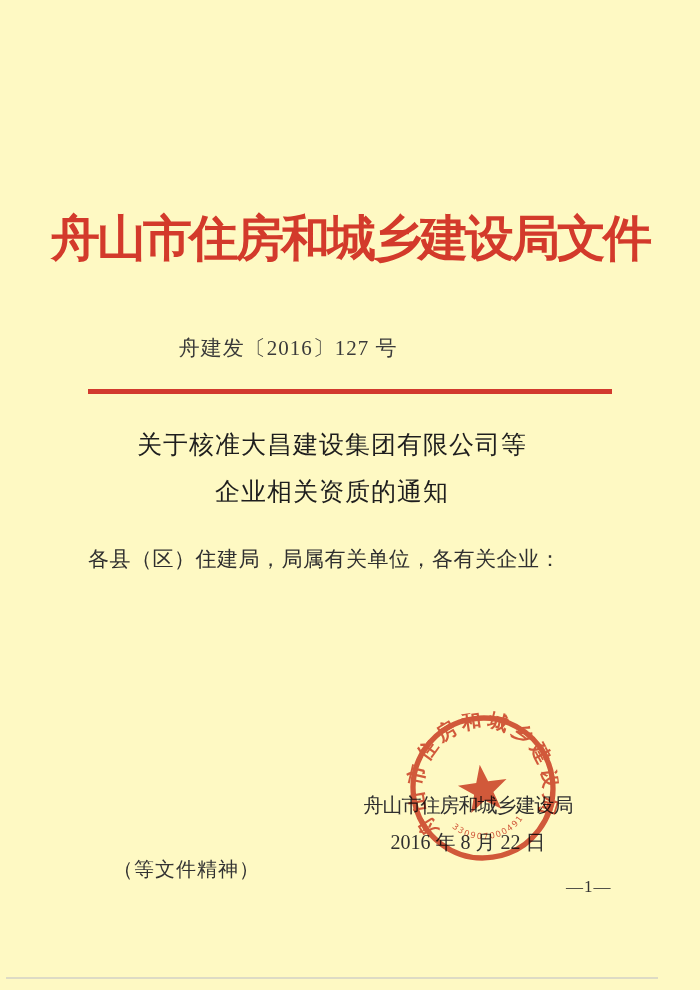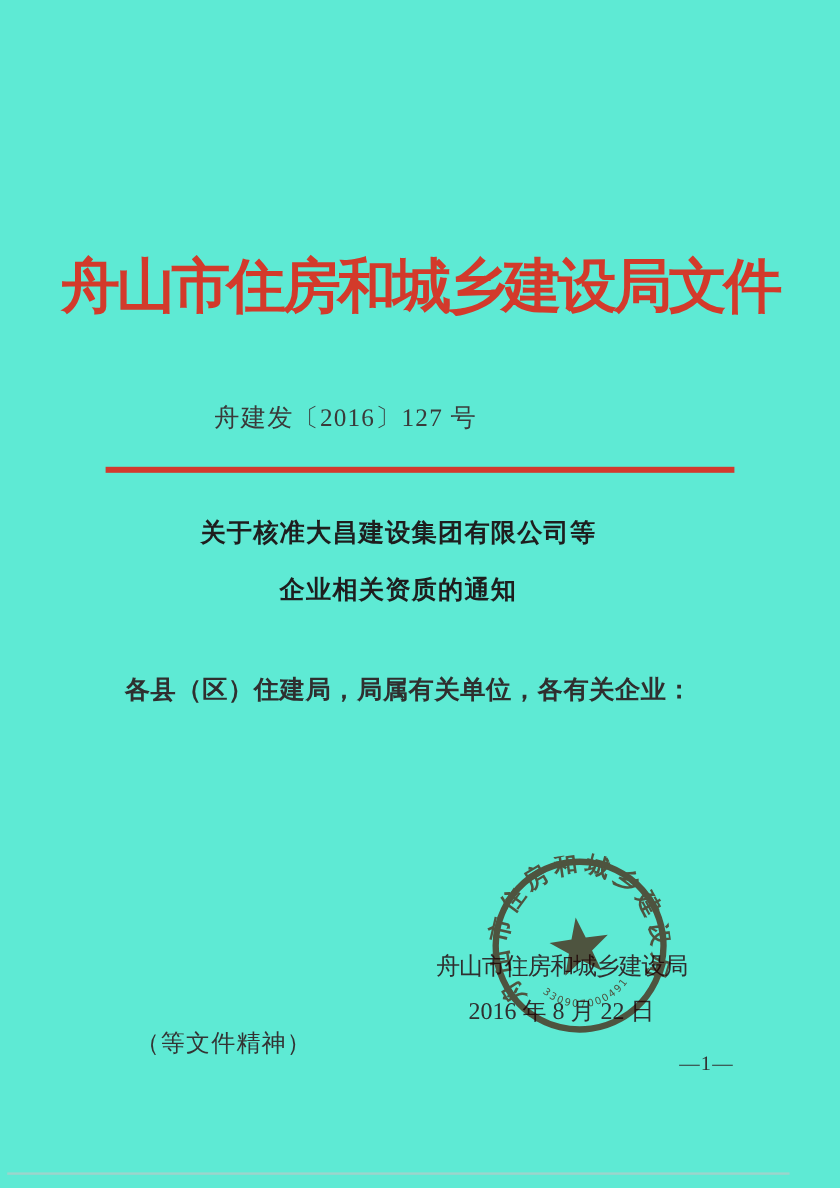--- a/index.html
+++ b/index.html
@@ -4,21 +4,21 @@
 <style>
   html, body {
     margin: 0;
     padding: 0;
     background: #ffffff;
   }
   .page {
     position: relative;
     width: 700px;
     height: 990px;
-    background: #5eead4;
+    background: #fef9c3;
     overflow: hidden;
     font-family: "Liberation Serif", "DejaVu Serif", serif;
     color: #2f2f2f;
   }
 
   
   .letterhead {
     position: absolute;
     top: 206px;
     left: 0;
@@ -54,38 +54,38 @@
     background: #d23a2e;
   }
 
   
   .doc-title {
     position: absolute;
     top: 421px;
     left: 0;
     width: 664px;
     text-align: center;
-    font-size: 21px;
-    font-weight: bold;
+    font-size: 25px;
+    font-weight: normal;
     color: #1e1e1e;
     line-height: 47px;
     letter-spacing: 1px;
   }
 
   
   .body-block {
     position: absolute;
     top: 541px;
     left: 88px;
     width: 526px;
     font-size: 21px;
     line-height: 37.4px;
     color: #2f2f2f;
   }
-  .body-block p { margin: 16px; font-weight: bold; }
+  .body-block p { margin: 0; }
   .salutation { letter-spacing: 0.5px; }
   .para {
     text-indent: 2em;
     text-align: justify;
     letter-spacing: 0.5px;
   }
   .attachment {
     text-indent: 2em;
     letter-spacing: 0.5px;
   }

